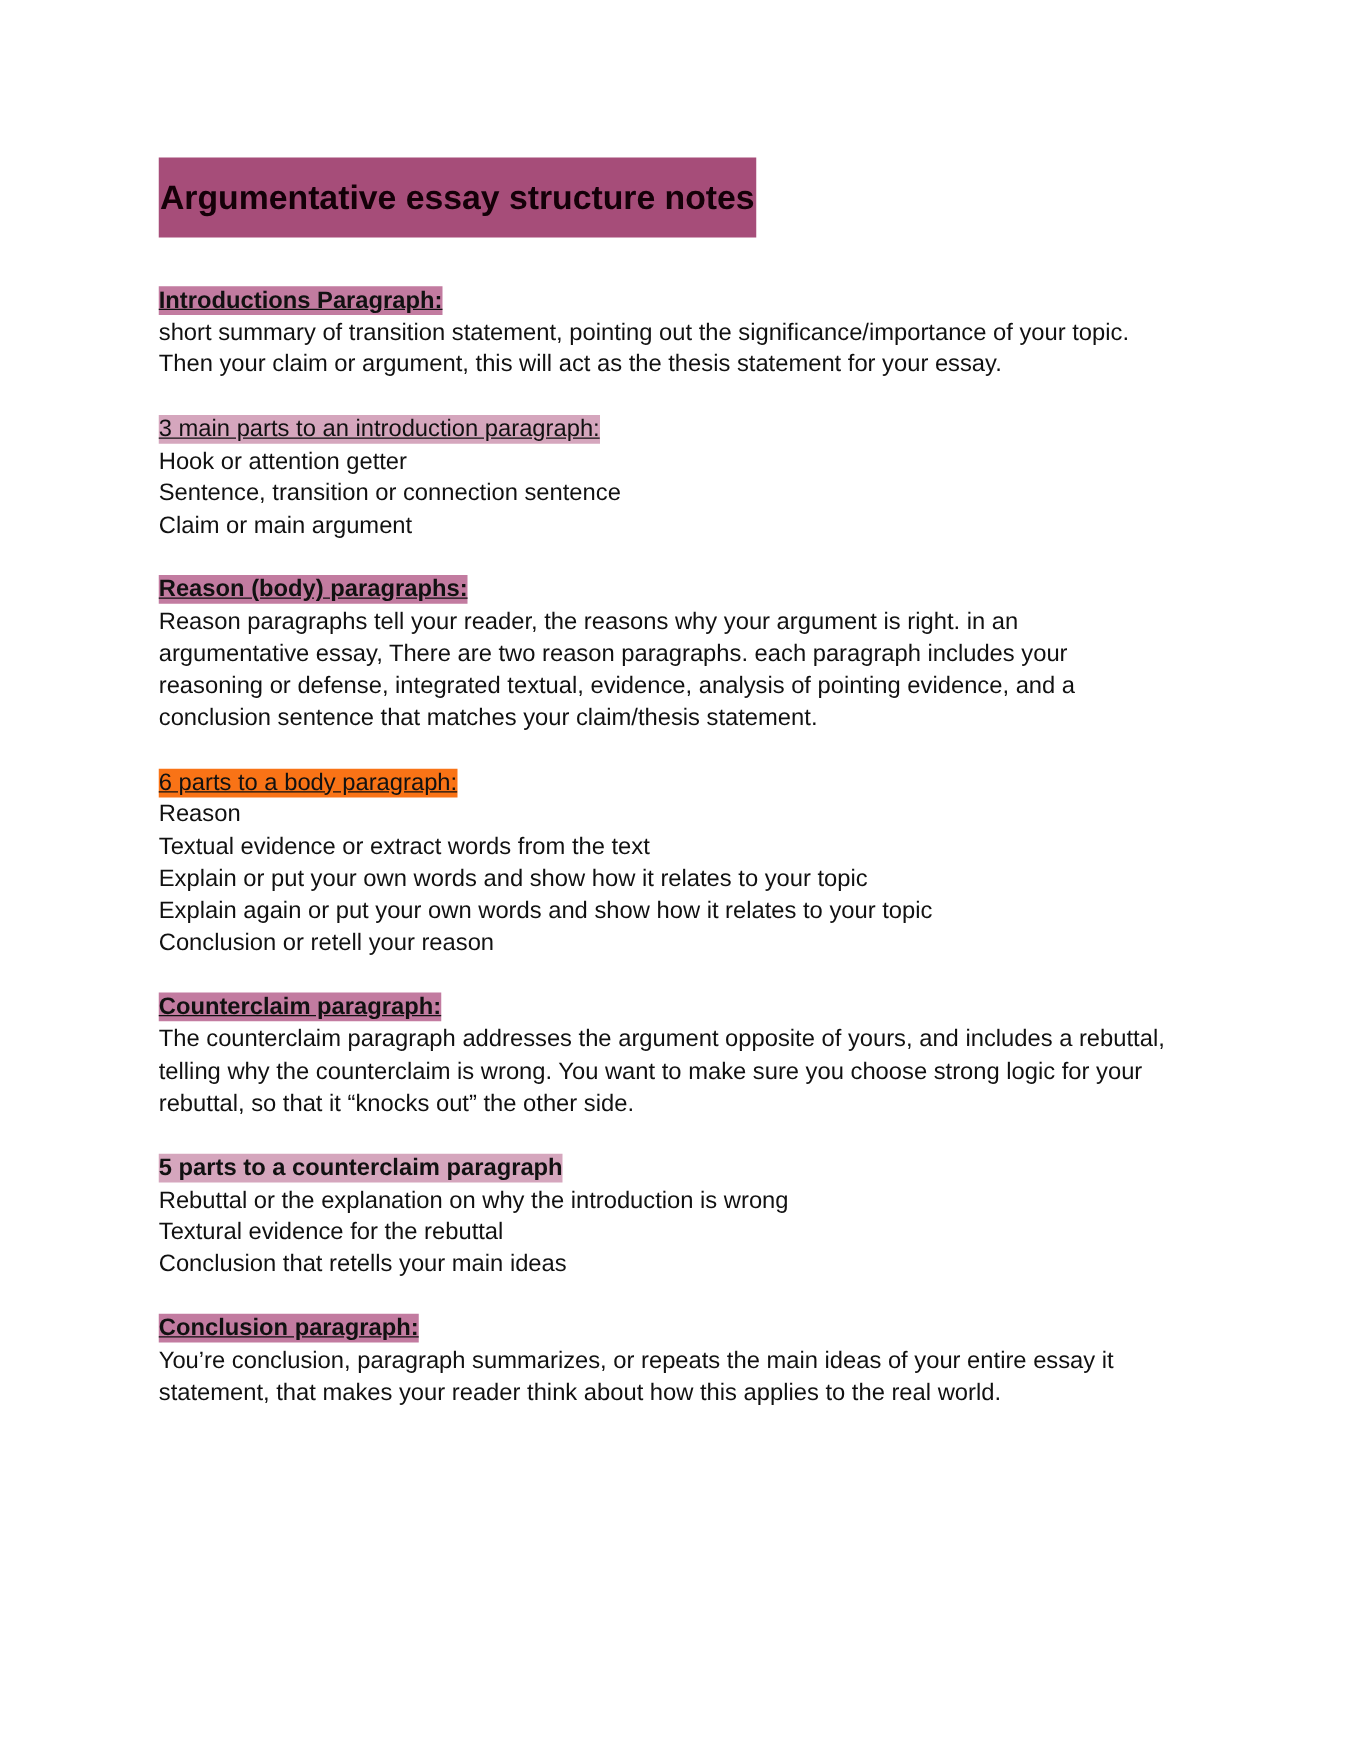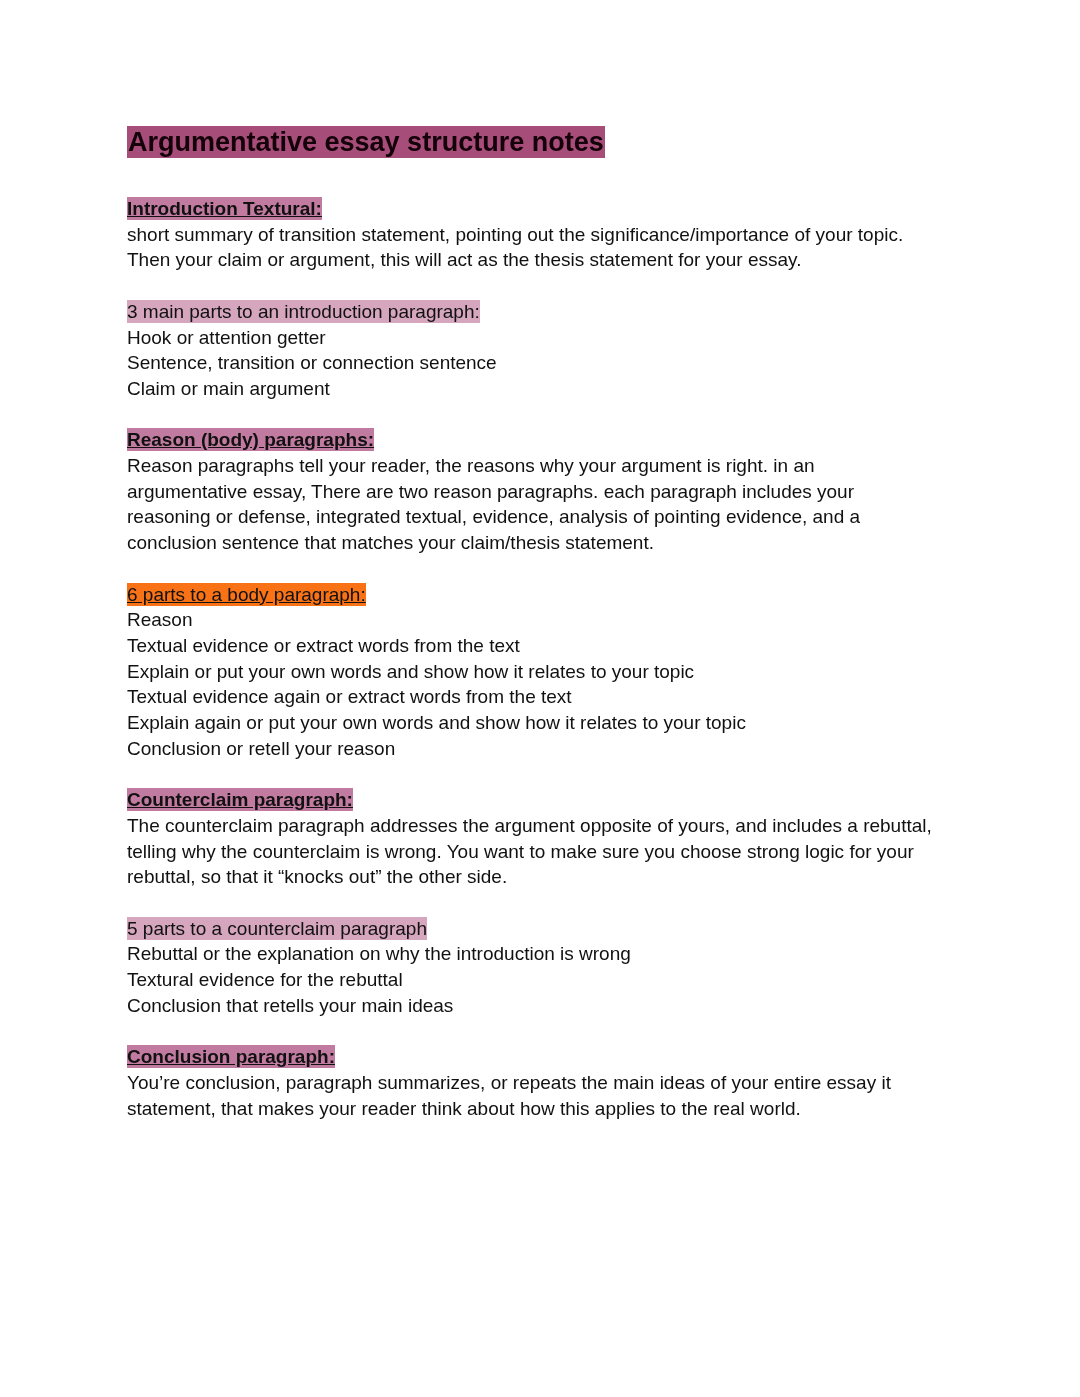--- a/index.html
+++ b/index.html
@@ -1,37 +1,37 @@
 <!DOCTYPE html>
 <html><head>
 <meta charset="utf-8">
 <style>
   html, body { margin:0; padding:0; background:#ffffff; }
   body { width:1080px; height:1397px; position:relative; font-family:"Liberation Sans", sans-serif; color:#111; }
   .page { position:absolute; left:127px; top:126px; width:840px; }
-  .title { display:inline-block; background:#a64d79; font-size:27px; font-weight:bold; line-height:32px; padding:0 1px; color:#140008; margin:0; }
+  .title { display:inline-block; background:#a64d79; font-size:27px; font-weight:bold; line-height:32px; padding:16px 1px; color:#140008; margin:0; }
   .section { margin:0; }
   .gap-title { height:38px; }
   .line { font-size:19px; line-height:25.7px; white-space:nowrap; }
   .h-bold { display:inline-block; background:#c27ba0; font-weight:bold; text-decoration:underline; line-height:23px; }
-  .h-sub { display:inline-block; background:#d5a6bd; line-height:23px; }
+  .h-sub { display:inline-block; background:#d5a6bd; text-decoration:underline; line-height:23px; }
   .h-sub-light { display:inline-block; background:#f97316; text-decoration:underline; line-height:23px; }
-  .h-sub-plain { display:inline-block; background:#d5a6bd; line-height:23px; }
+  .h-sub-plain { display:inline-block; background:#d5a6bd; line-height:23px;font-weight:bold; }
   .blank { height:25.7px; }
 </style>
 </head>
 <body>
 
 <div class="page">
   <div class="title">Argumentative essay structure notes</div>
   <div class="gap-title"></div>
 
   
   <div class="section">
-    <div class="line"><span class="h-bold">Introduction Textural:</span></div>
+    <div class="line"><span class="h-bold">Introductions Paragraph:</span></div>
     <div class="line">short summary of transition statement, pointing out the significance/importance of your topic.</div>
     <div class="line">Then your claim or argument, this will act as the thesis statement for your essay.</div>
   </div>
   <div class="blank"></div>
 
   
   <div class="section">
     <div class="line"><span class="h-sub">3 main parts to an introduction paragraph:</span></div>
     <div class="line">Hook or attention getter</div>
     <div class="line">Sentence, transition or connection sentence</div>
@@ -48,21 +48,20 @@
     <div class="line">conclusion sentence that matches your claim/thesis statement.</div>
   </div>
   <div class="blank"></div>
 
   
   <div class="section">
     <div class="line"><span class="h-sub-light">6 parts to a body paragraph:</span></div>
     <div class="line">Reason</div>
     <div class="line">Textual evidence or extract words from the text</div>
     <div class="line">Explain or put your own words and show how it relates to your topic</div>
-    <div class="line">Textual evidence again or extract words from the text</div>
     <div class="line">Explain again or put your own words and show how it relates to your topic</div>
     <div class="line">Conclusion or retell your reason</div>
   </div>
   <div class="blank"></div>
 
   
   <div class="section">
     <div class="line"><span class="h-bold">Counterclaim paragraph:</span></div>
     <div class="line">The counterclaim paragraph addresses the argument opposite of yours, and includes a rebuttal,</div>
     <div class="line">telling why the counterclaim is wrong. You want to make sure you choose strong logic for your</div>

